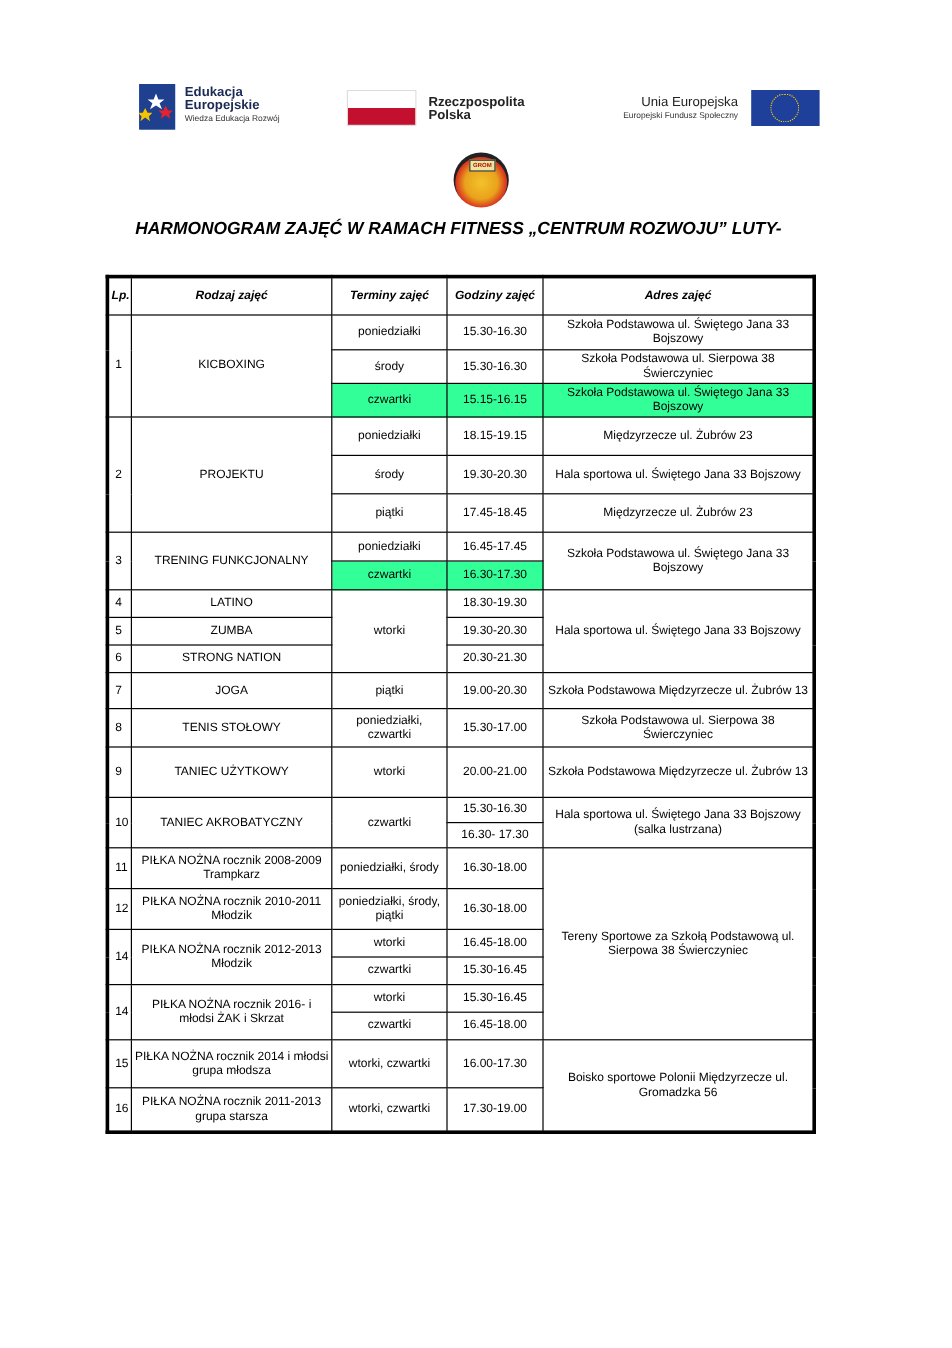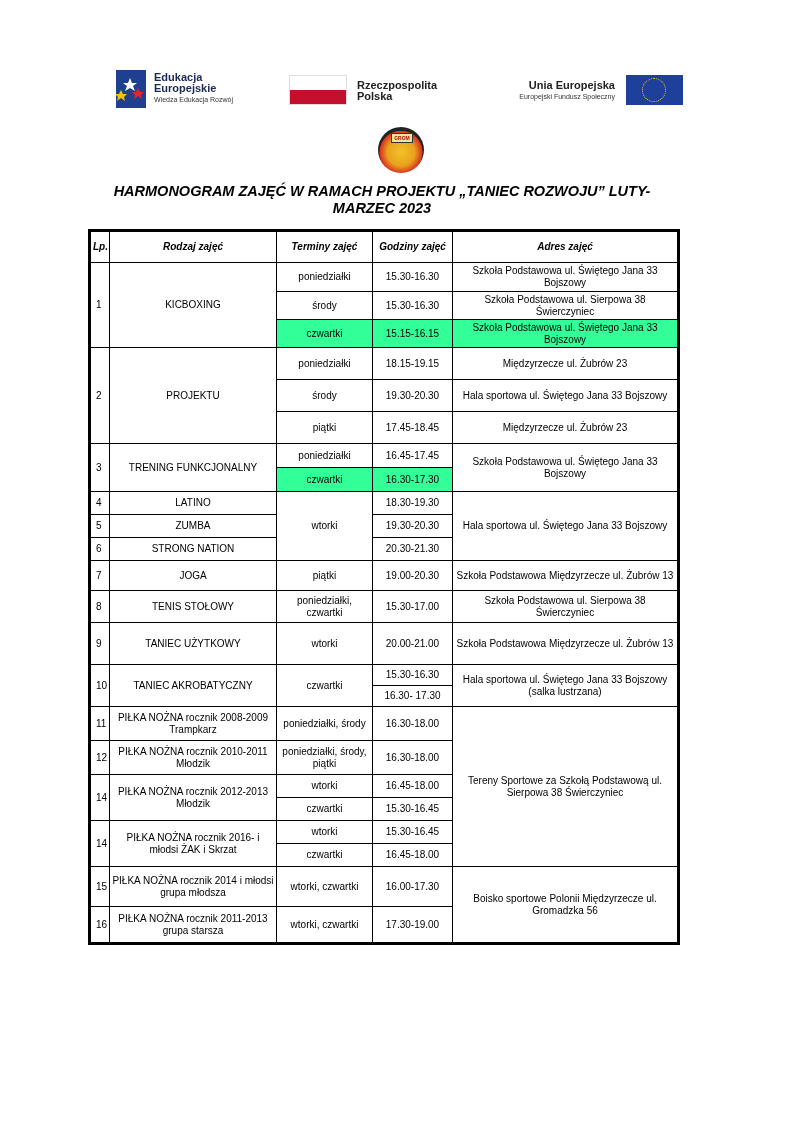--- a/index.html
+++ b/index.html
@@ -9,21 +9,21 @@
   .fe-flag { position:absolute; left:0; top:0; width:30px; height:38px; background:#1f3f8f; }
   .fe-text { position:absolute; left:38px; top:2px; font-size:11px; line-height:11px; font-weight:bold; color:#1a2a55; }
   .fe-sub { position:absolute; left:38px; top:26px; font-size:7px; color:#333; white-space:nowrap; }
   .logo-pl { position:absolute; left:289px; top:75px; width:170px; height:32px; }
   .pl-flag { position:absolute; left:0; top:0; width:58px; height:30px; border:1px solid #ddd; box-sizing:border-box; }
   .pl-flag .w { height:50%; background:#fff; }
   .pl-flag .r { height:50%; background:#c4102f; }
   .pl-text { position:absolute; left:68px; top:5px; font-size:11px; line-height:11px; font-weight:bold; color:#222; }
   .logo-ue { position:absolute; left:488px; top:75px; width:195px; height:32px; }
   .ue-text { position:absolute; right:68px; top:4px; text-align:right; white-space:nowrap; }
-  .ue-title { font-size:11px; font-weight:bold; color:#222; }
+  .ue-title { font-size:11px; font-weight:normal; color:#222; }
   .ue-sub { font-size:7px; color:#333; margin-top:2px; }
   .ue-flag { position:absolute; right:0; top:0; width:57px; height:30px; background:#1e3f9a; }
   .ue-stars { position:absolute; left:16px; top:3px; width:24px; height:24px; border-radius:50%; border:1px dotted #ffd200; box-sizing:border-box; }
   .club-logo { position:absolute; left:378px; top:127px; width:46px; height:46px; border-radius:50%; background:radial-gradient(circle at 50% 55%, #f3c22b 0, #e9a21c 40%, #d8311f 62%, #222 64%, #222 100%); }
   .club-logo .inner { position:absolute; left:13px; top:6px; width:20px; height:8px; background:#f1e49b; border:1px solid #333; font-size:5px; line-height:8px; text-align:center; color:#a11; font-weight:bold; }
   .title { position:absolute; left:88px; top:183px; width:588px; text-align:center; font-size:14.5px; line-height:17px; font-weight:bold; font-style:italic; }
   table.sched { position:absolute; left:88px; top:229px; width:589px; border-collapse:collapse; border:3px solid #000; table-layout:fixed; font-size:10px; }
   table.sched td, table.sched th { border:1.5px solid #000; text-align:center; vertical-align:middle; padding:0 2px; line-height:12px; }
   table.sched th { font-weight:bold; font-style:italic; height:30px; font-size:10px; }
   table.sched td.lp { text-align:left; padding-left:5px; }
@@ -68,22 +68,21 @@
         <div class="ue-stars"></div>
       </div>
   </div>
 </div>
 
 <div class="club-logo">
   <div class="inner">GROM</div>
 </div>
 
 <div class="title">
-  <div>HARMONOGRAM ZAJĘĆ W RAMACH PROJEKTU „TANIEC ROZWOJU” LUTY-</div>
-  <div>MARZEC 2023</div>
+  <div>HARMONOGRAM ZAJĘĆ W RAMACH FITNESS „CENTRUM ROZWOJU” LUTY-</div>
 </div>
 
 <table class="sched">
   <colgroup>
       <col class="c1">
       <col class="c2">
       <col class="c3">
       <col class="c4">
       <col class="c5">
     </colgroup>

